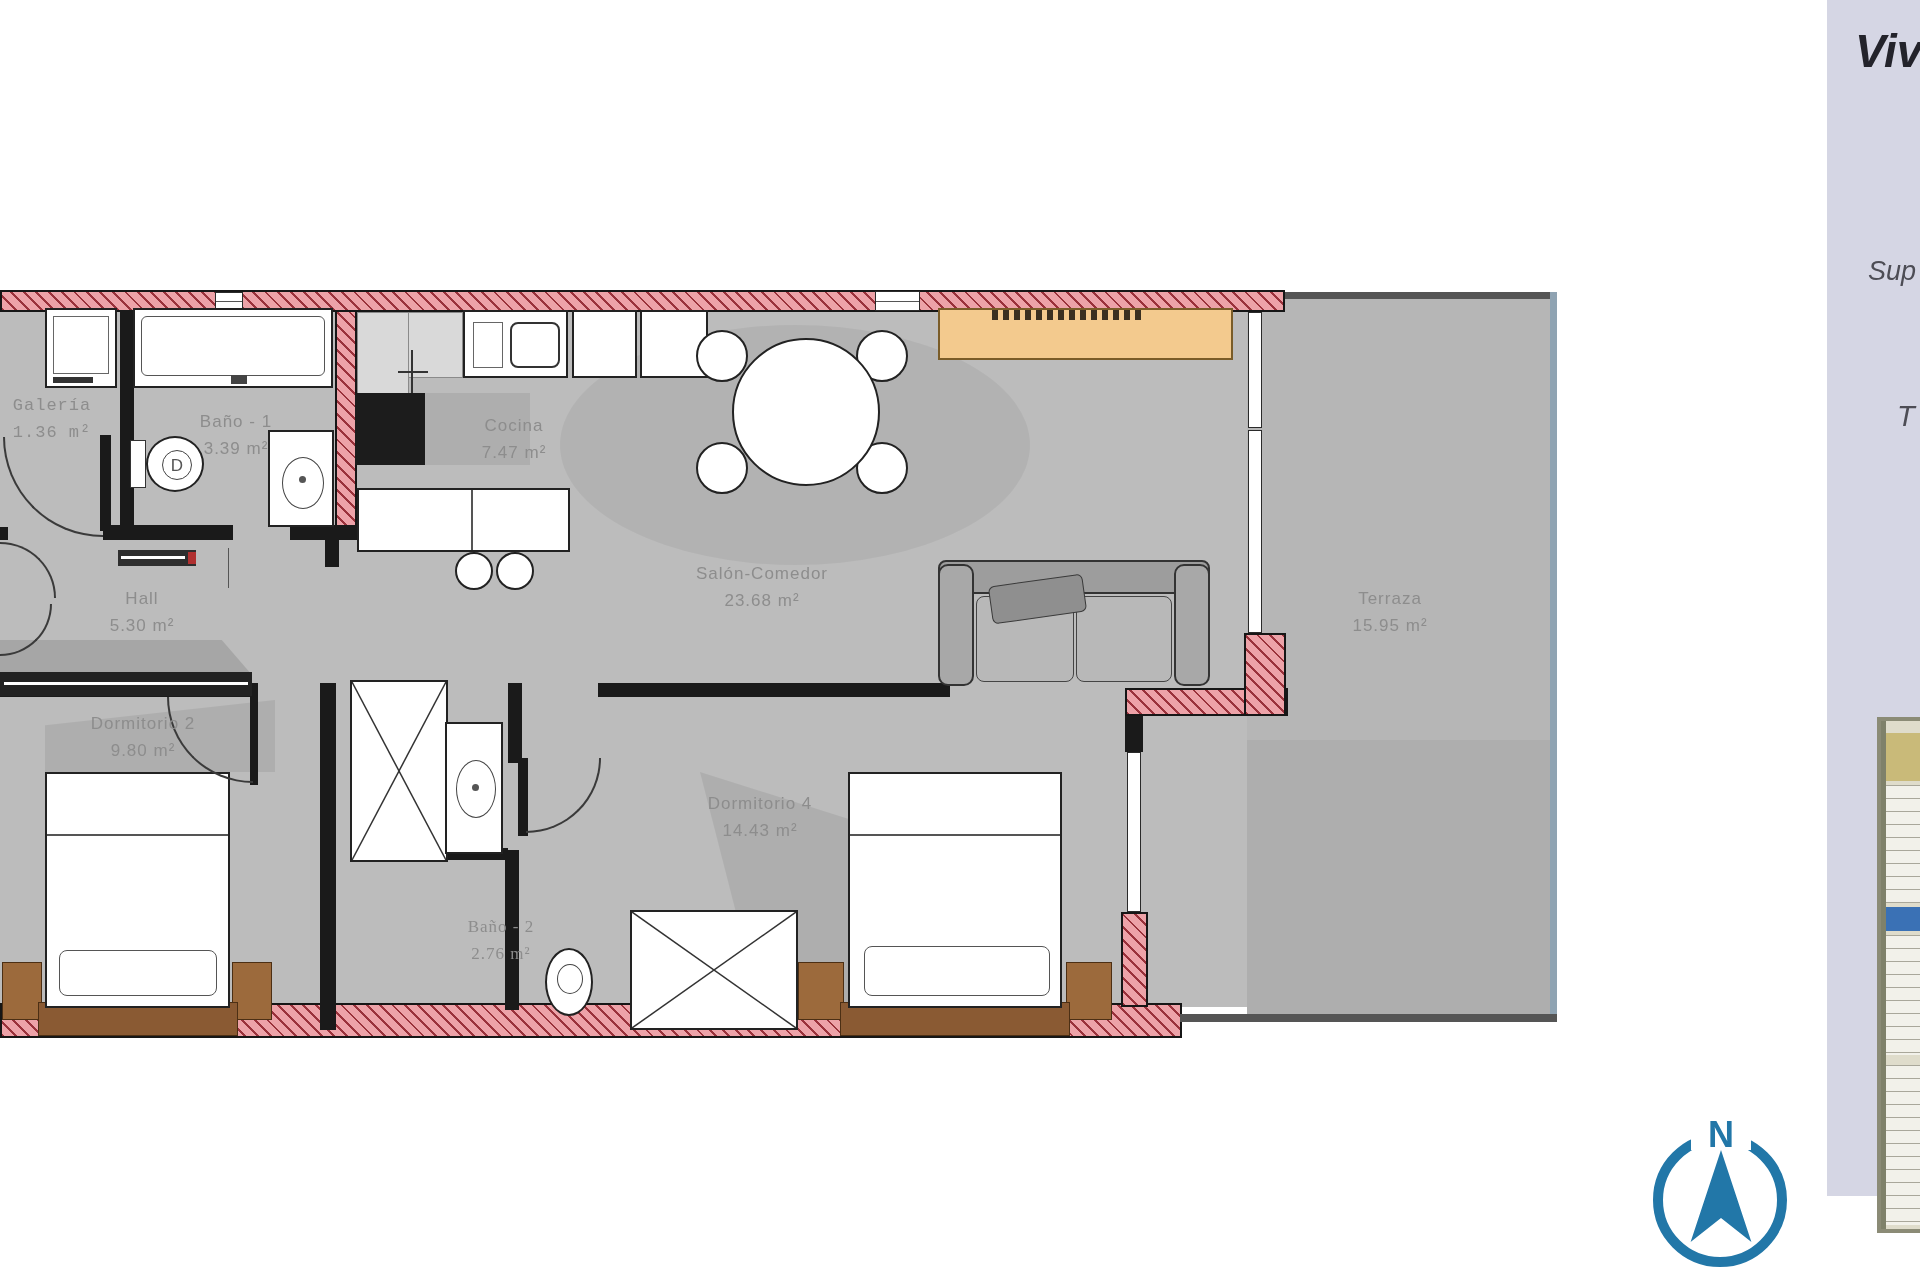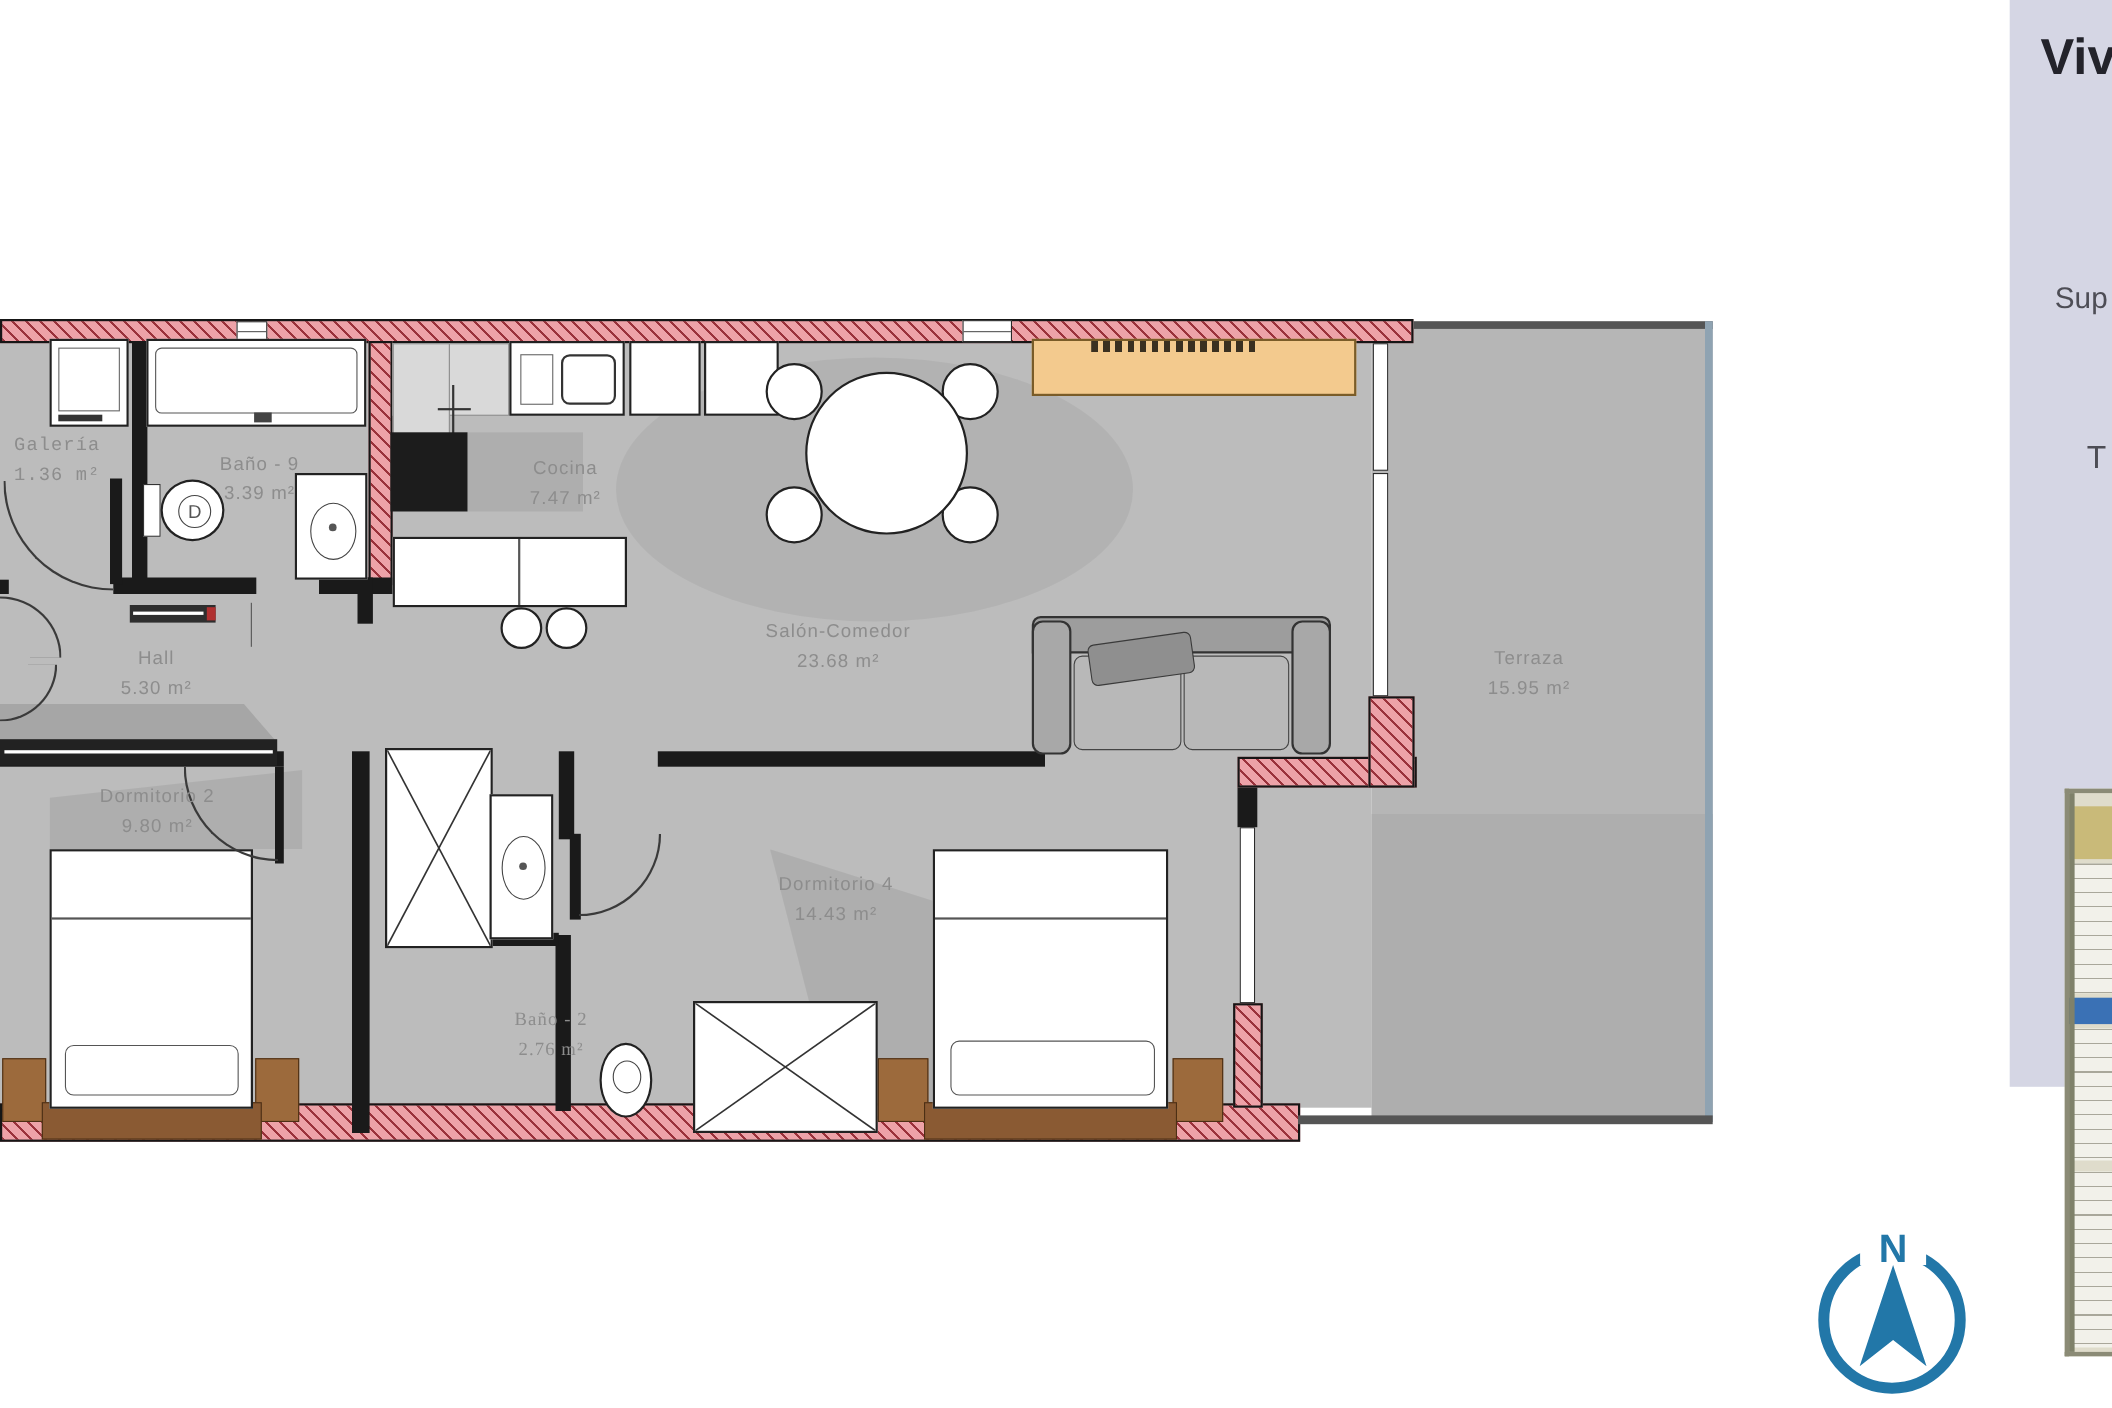--- a/index.html
+++ b/index.html
@@ -212,21 +212,21 @@
   <div class="abs iwall" style="left:250px;top:697px;width:8px;height:88px;"></div>
   <div class="abs arc bl" style="left:167px;top:697px;width:86px;height:86px;"></div>
   <div class="abs iwall" style="left:518px;top:758px;width:10px;height:78px;"></div>
   <div class="abs arc br" style="left:526px;top:758px;width:75px;height:75px;"></div>
 
   <div class="rlabel" style="left:52px;top:392px;font-family:Liberation Mono, monospace;">
     <span>Galería</span>
     <span>1.36 m²</span>
   </div>
   <div class="rlabel" style="left:236px;top:408px;">
-    <span>Baño - 9</span>
+    <span>Baño - 1</span>
     <span>3.39 m²</span>
   </div>
   <div class="rlabel" style="left:494px;top:412px;margin-left:20px;">
     <span>Cocina</span>
     <span>7.47 m²</span>
   </div>
   <div class="rlabel" style="left:142px;top:585px;">
     <span>Hall</span>
     <span>5.30 m²</span>
   </div>
@@ -244,21 +244,21 @@
   </div>
   <div class="rlabel" style="left:501px;top:913px;font-family:Liberation Serif, serif;">
     <span>Baño - 2</span>
     <span>2.76 m²</span>
   </div>
   <div class="rlabel" style="left:1390px;top:585px;">
     <span>Terraza</span>
     <span>15.95 m²</span>
   </div>
 
-  <div id="panel" class="abs" style="left:1827px;top:0;width:93px;height:988px;">
+  <div id="panel" class="abs" style="left:1827px;top:0;width:93px;height:1196px;font-style:italic;">
     <div class="abs ptitle" style="left:28px;top:24px;">Viv</div>
     <div class="abs ptext" style="left:41px;top:256px;">Sup</div>
     <div class="abs ptext" style="left:70px;top:400px;font-size:29px;">T</div>
 
     <div class="abs" style="left:50px;top:717px;width:43px;height:516px;background:#dfdccb;border-left:4px solid #8b8b76;border-top:4px solid #8b8b76;border-bottom:4px solid #8b8b76;">
       <div class="abs" style="left:0;top:12px;width:39px;height:48px;background:#c9ba79;"></div>
       <div class="abs strip" style="left:2px;top:64px;width:37px;height:118px;"></div>
       <div class="abs" style="left:0;top:186px;width:39px;height:24px;background:#3a71b5;"></div>
       <div class="abs strip" style="left:2px;top:214px;width:37px;height:120px;"></div>
       <div class="abs strip" style="left:2px;top:344px;width:37px;height:160px;"></div>

